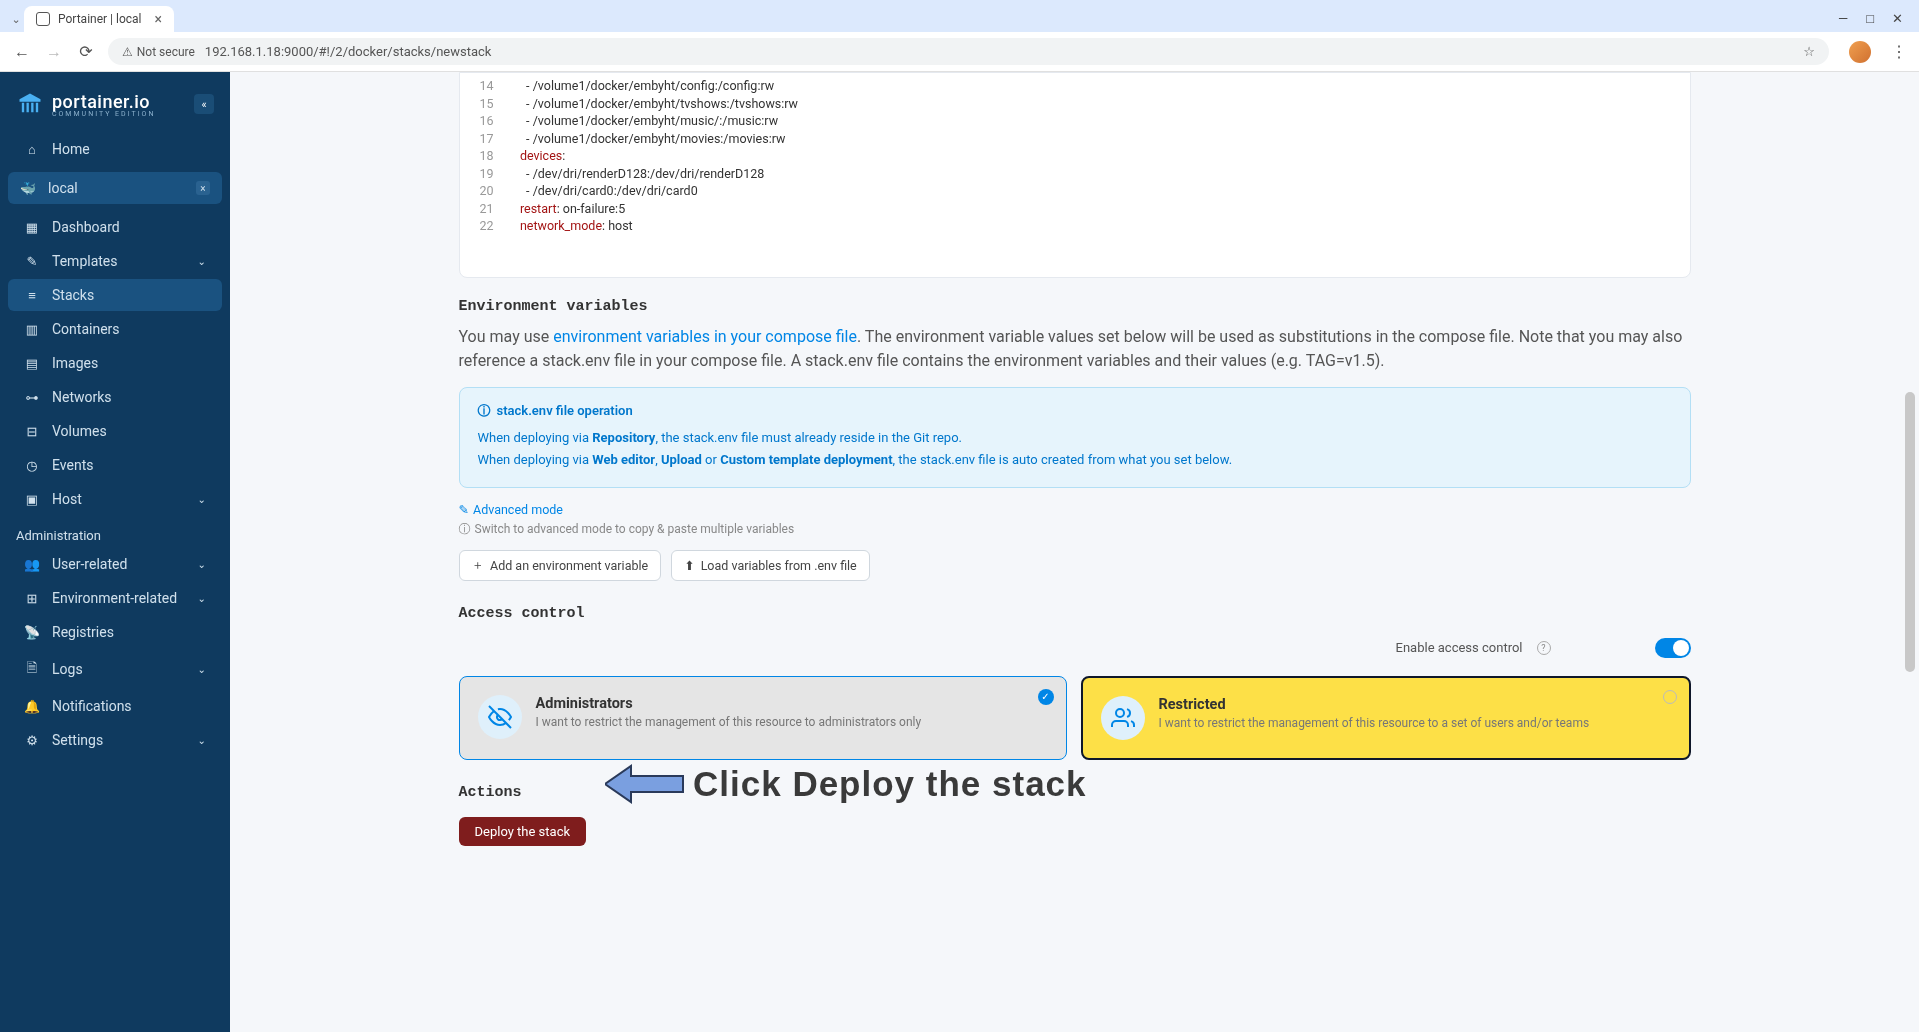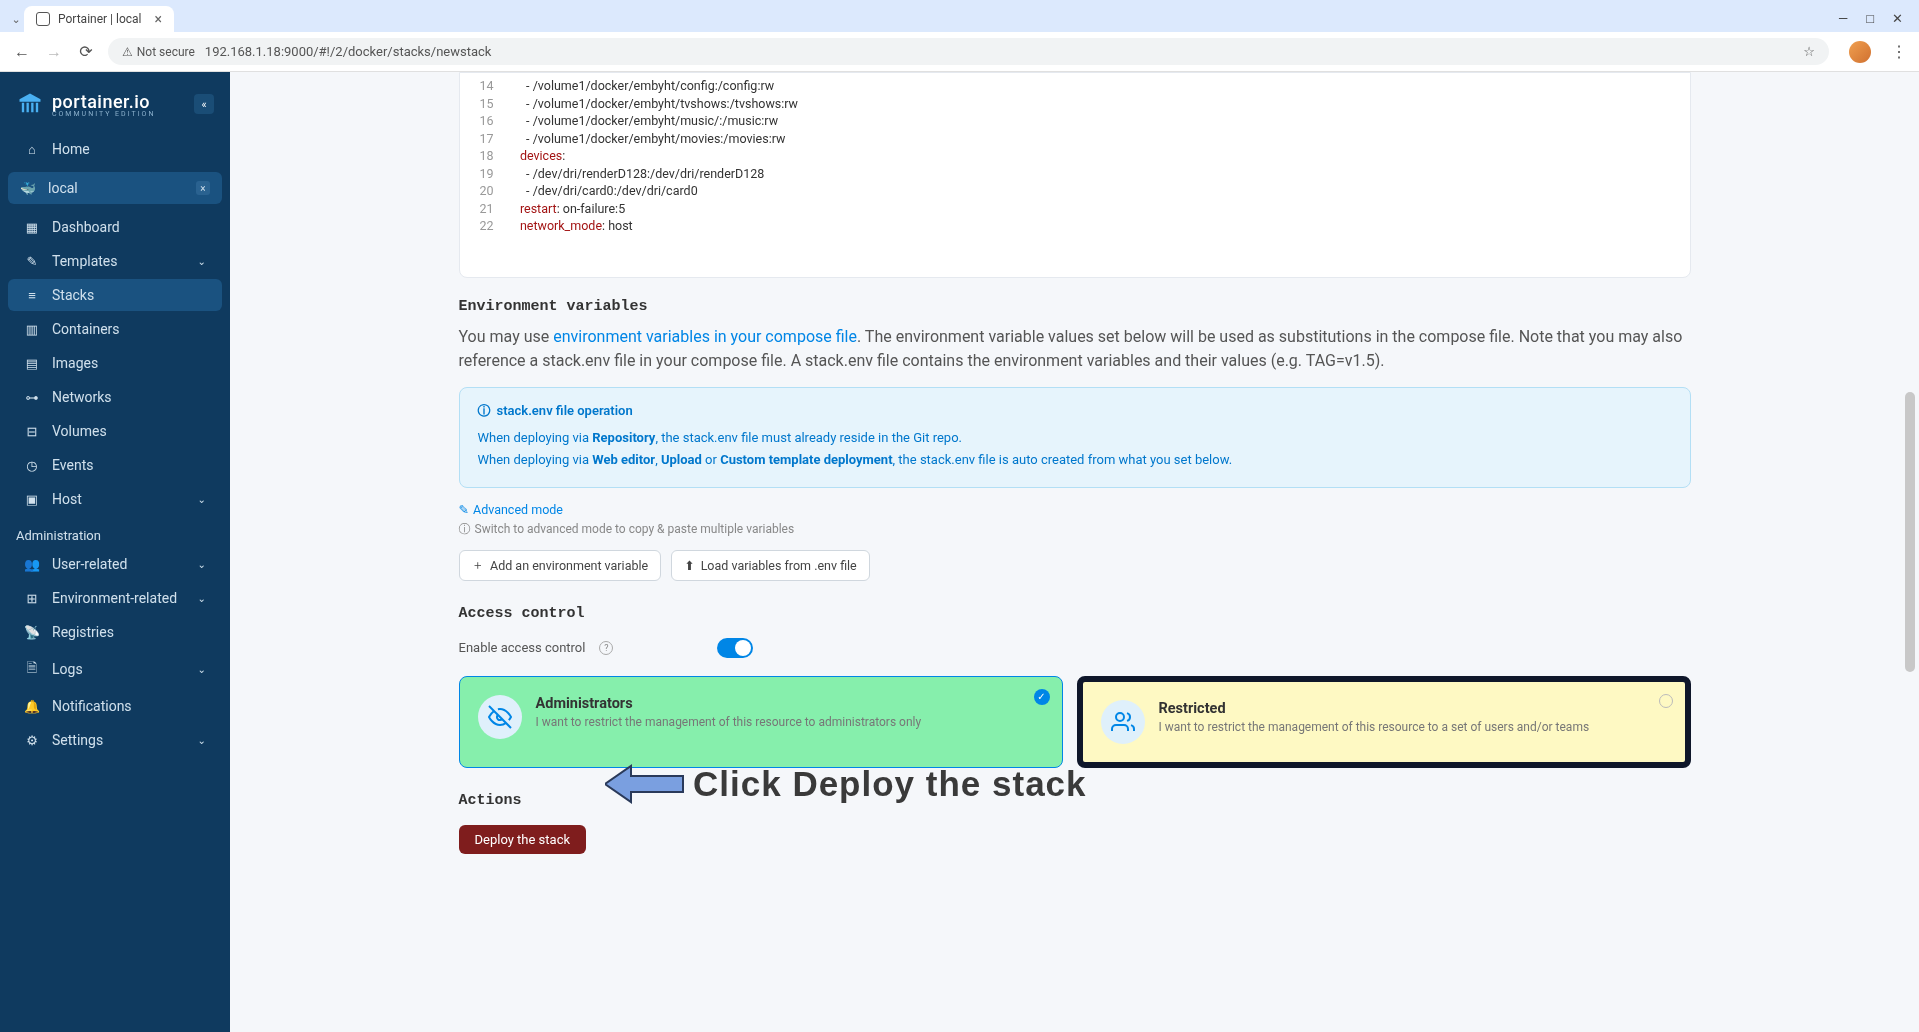--- a/index.html
+++ b/index.html
@@ -58,28 +58,28 @@
 .info-card p { margin: 3px 0; color: #0077cc; line-height: 1.5; }
 .info-card b { font-weight: 700; }
 
 .link-row { padding: 0 14px 4px; font-size: 12.5px; }
 .link-item { color: #0086e6; text-decoration: none; cursor: pointer; display: inline-flex; align-items: center; gap: 4px; }
 .hint-row { padding: 0 14px 12px; font-size: 12px; color: #888; display: flex; align-items: center; gap: 4px; }
 
 .btn-row { padding: 0 14px 24px; display: flex; gap: 10px; }
 .btn-outline { background: #fff; border: 1px solid #d0d7de; border-radius: 6px; padding: 6px 12px; font-size: 12.5px; color: #444; cursor: pointer; display: inline-flex; align-items: center; gap: 6px; }
 
-.toggle-row { padding: 6px 14px 18px; display: flex; align-items: center; gap: 14px; font-size: 13px; color: #555; }
+.toggle-row { padding: 6px 14px 18px; display: flex; align-items: center; gap: 14px; font-size: 13px; color: #555; justify-content: flex-end; }
 .toggle { width: 36px; height: 20px; background: #0086e6; border-radius: 10px; position: relative; cursor: pointer; margin-left: 90px; }
 .toggle::after { content: ''; width: 16px; height: 16px; background: #fff; border-radius: 50%; position: absolute; right: 2px; top: 2px; }
 .help-circle { width: 14px; height: 14px; border: 1px solid #aaa; border-radius: 50%; display: inline-flex; align-items: center; justify-content: center; font-size: 9px; color: #888; }
 
 .card-row { display: flex; gap: 14px; padding: 0 14px 24px; }
-.access-card { flex: 1; border: 6px solid #0f172a; border-radius: 8px; padding: 18px; display: flex; gap: 14px; cursor: pointer; position: relative; background: #fef9c3; }
-.access-card.selected { border: 1.5px solid #0086e6; background: #86efac; }
+.access-card { flex: 1; border: 2px solid #0f172a; border-radius: 8px; padding: 18px; display: flex; gap: 14px; cursor: pointer; position: relative; background: #fde047; }
+.access-card.selected { border: 1.5px solid #0086e6; background: #e5e5e5; }
 .card-icon { width: 44px; height: 44px; background: #dff0fb; border-radius: 50%; display: flex; align-items: center; justify-content: center; color: #0086e6; font-size: 20px; flex-shrink: 0; }
 .card-title { font-weight: 700; font-size: 14.5px; color: #333; margin-bottom: 3px; }
 .card-desc { font-size: 12px; color: #777; }
 .card-check { position: absolute; top: 12px; right: 12px; width: 16px; height: 16px; background: #0086e6; border-radius: 50%; color: #fff; display: flex; align-items: center; justify-content: center; font-size: 10px; }
 .card-radio { position: absolute; top: 12px; right: 12px; width: 14px; height: 14px; border: 1.5px solid #bbb; border-radius: 50%; }
 
 .deploy-btn { background: #7f1d1d; color: #fff; border: none; border-radius: 6px; padding: 7px 16px; font-size: 13px; cursor: pointer; margin: 6px 14px 0; }
 
 
 .annotation { position: absolute; left: 375px; top: 690px; display: flex; align-items: center; pointer-events: none; }

